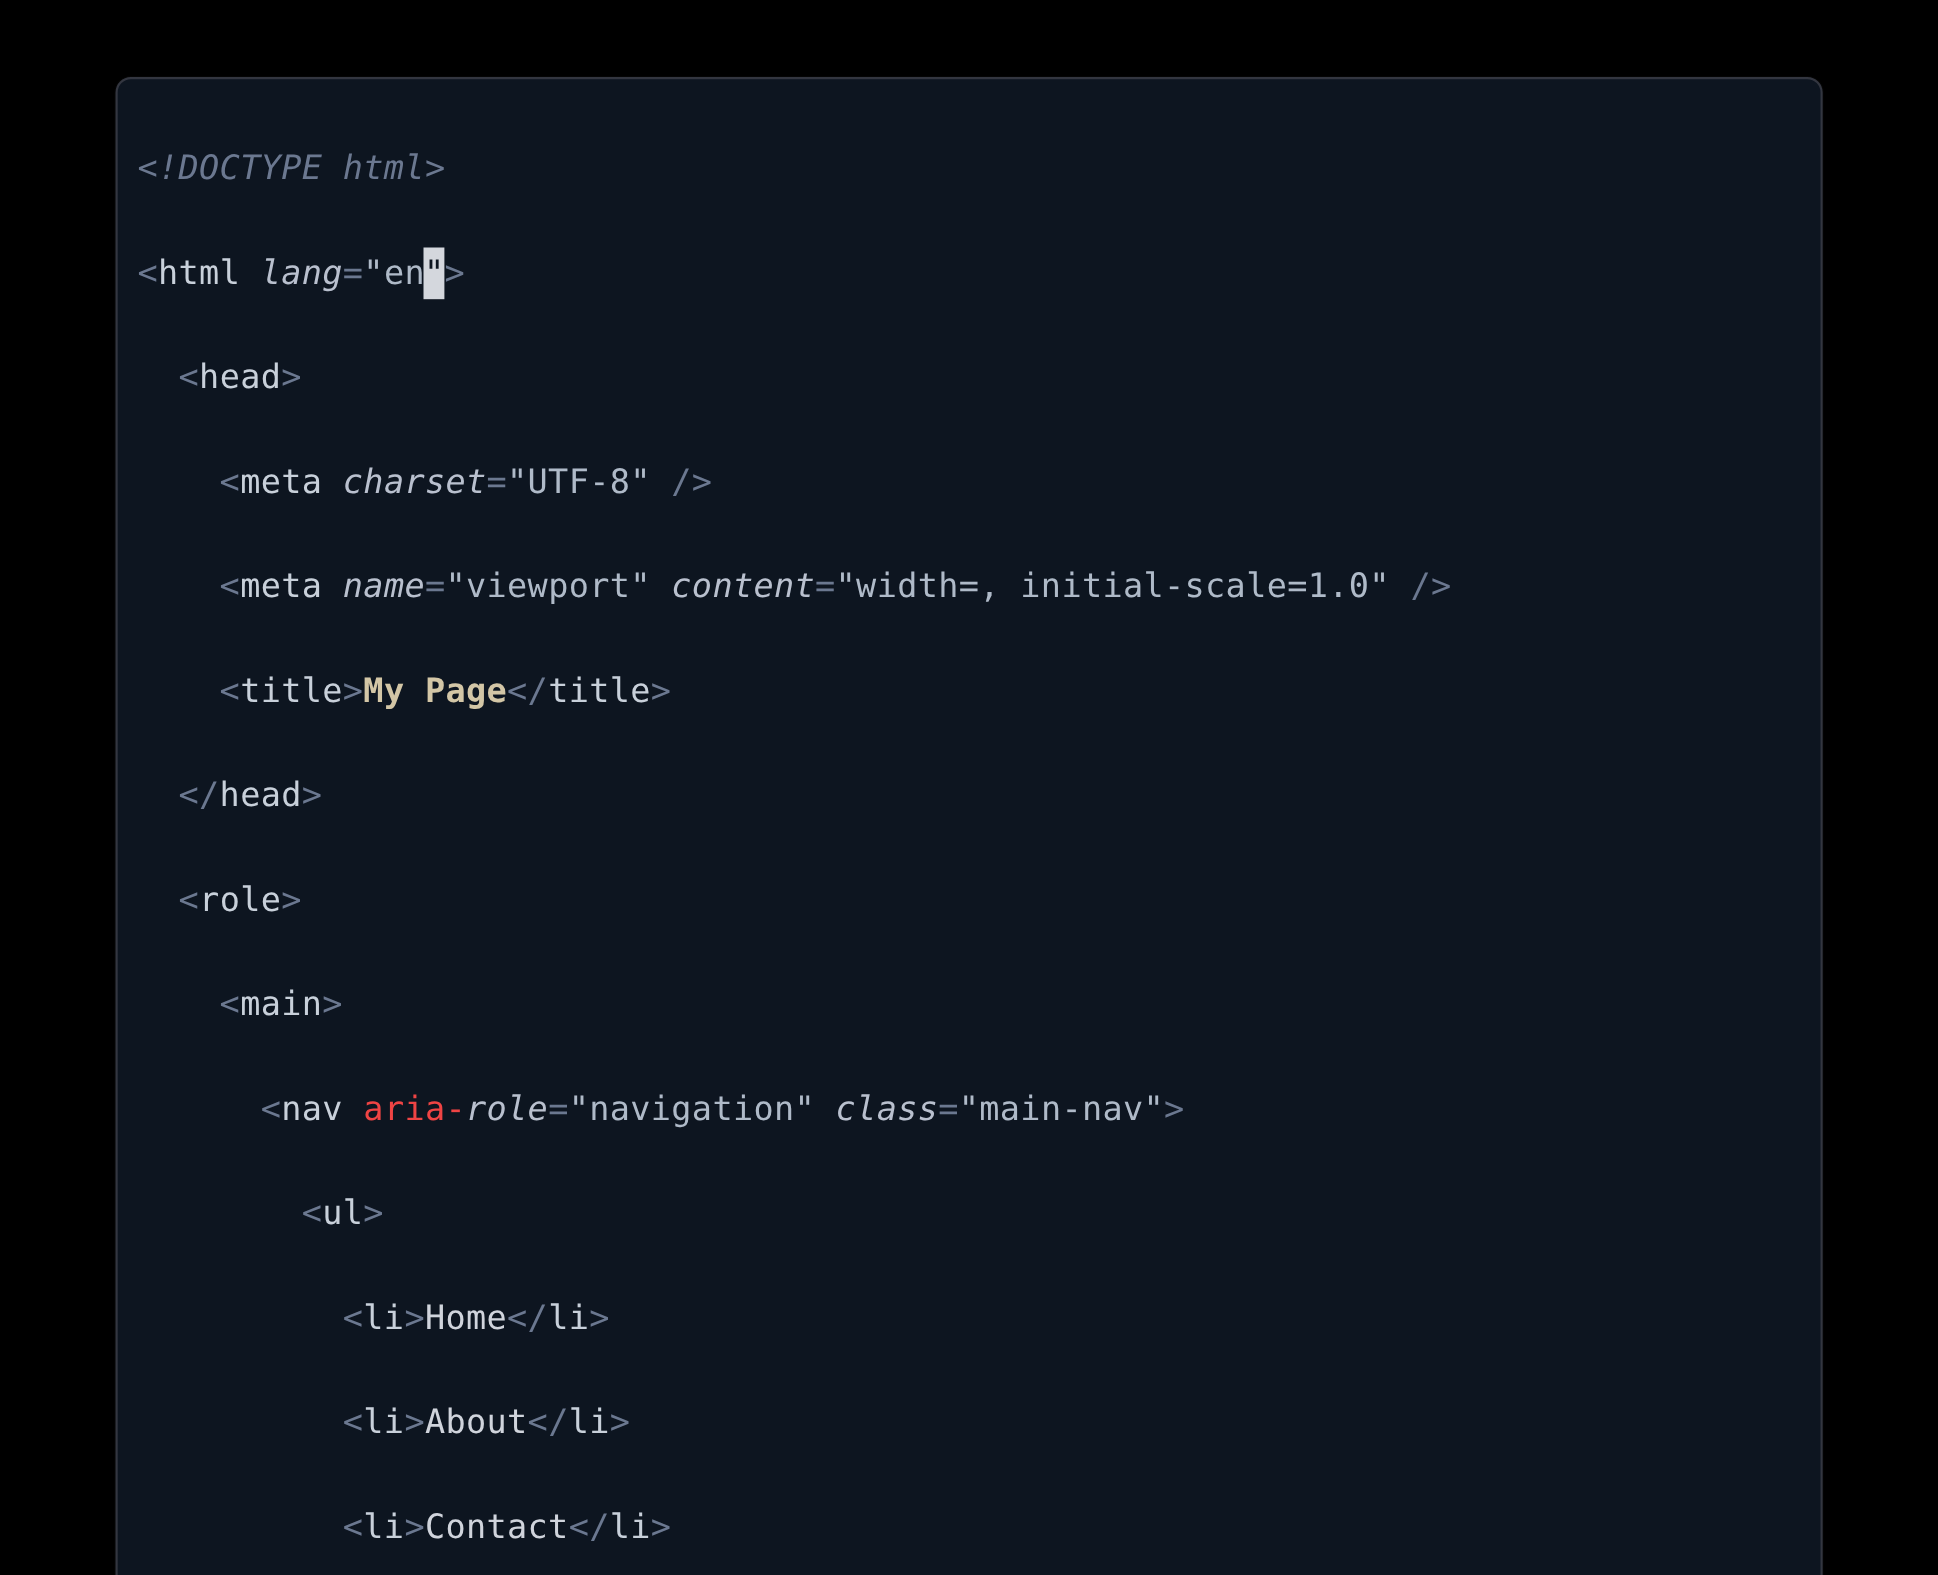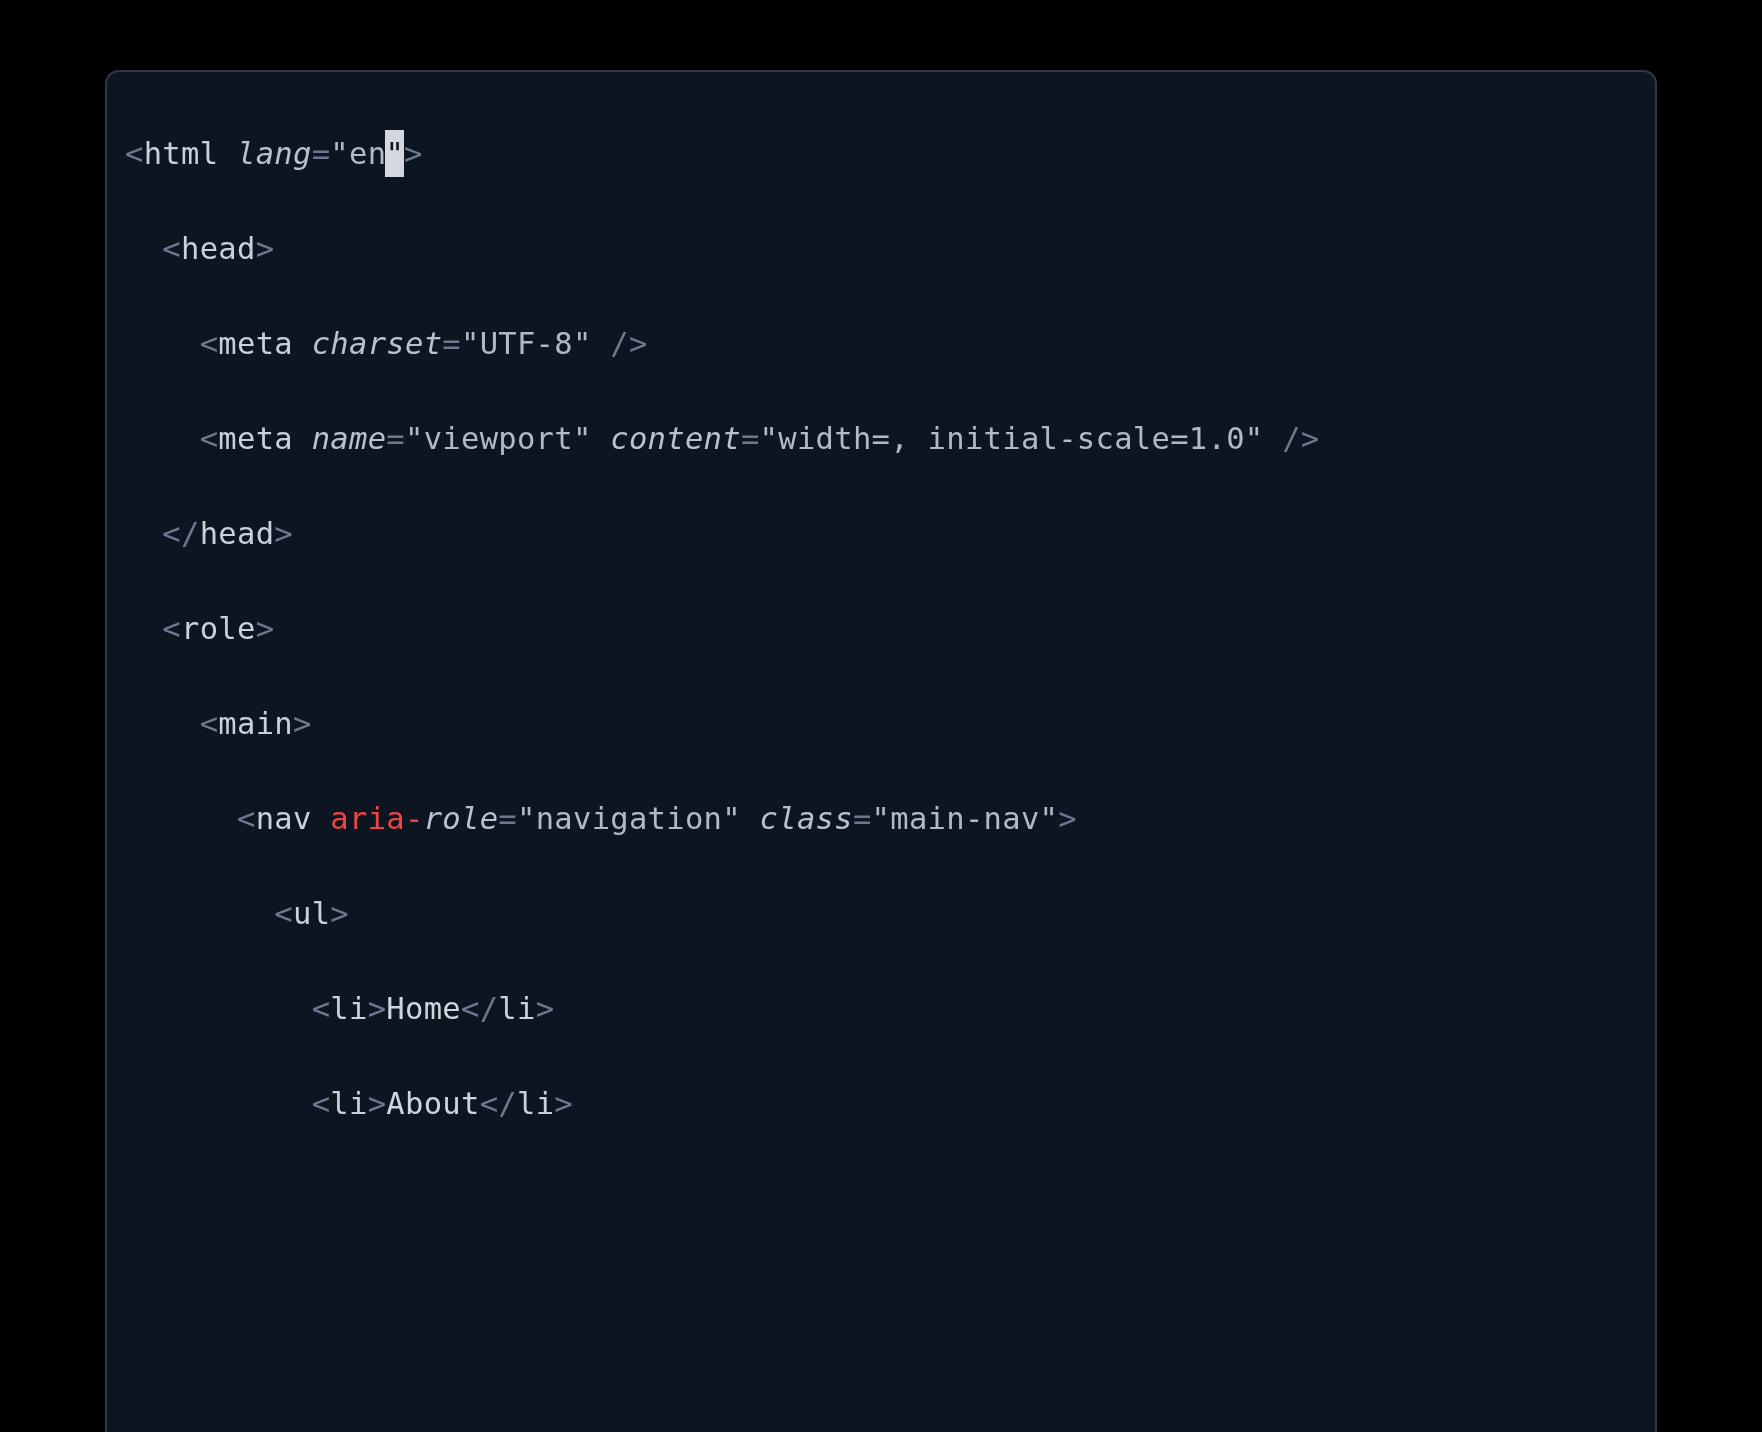--- a/index.html
+++ b/index.html
@@ -42,31 +42,34 @@
     color: #0d1520;
     width: 0.61em;
     margin-left: -0.03em;
   }
 </style>
 </head>
 <body>
 
 <div class="terminal">
   <div class="editor-area">
+<div><span class="doctype">&lt;!DOCTYPE html&gt;</span></div>
 <div><span class="punct">&lt;</span><span class="tag">html</span><span> </span><span class="attr">lang</span><span class="punct">=</span><span class="str">"</span><span class="str">en</span><span class="cursor">"</span><span class="punct">&gt;</span></div>
 <div><span>  </span><span class="punct">&lt;</span><span class="tag">head</span><span class="punct">&gt;</span></div>
 <div><span>    </span><span class="punct">&lt;</span><span class="tag">meta</span><span> </span><span class="attr">charset</span><span class="punct">=</span><span class="str">"UTF-8"</span><span> </span><span class="punct">/&gt;</span></div>
 <div><span>    </span><span class="punct">&lt;</span><span class="tag">meta</span><span> </span><span class="attr">name</span><span class="punct">=</span><span class="str">"viewport"</span><span> </span><span class="attr">content</span><span class="punct">=</span><span class="str">"width=, initial-scale=1.0"</span><span> </span><span class="punct">/&gt;</span></div>
+<div><span>    </span><span class="punct">&lt;</span><span class="tag">title</span><span class="punct">&gt;</span><span class="txt">My Page</span><span class="punct">&lt;/</span><span class="tag">title</span><span class="punct">&gt;</span></div>
 <div><span>  </span><span class="punct">&lt;/</span><span class="tag">head</span><span class="punct">&gt;</span></div>
 <div><span>  </span><span class="punct">&lt;</span><span class="tag">role</span><span class="punct">&gt;</span></div>
 <div><span>    </span><span class="punct">&lt;</span><span class="tag">main</span><span class="punct">&gt;</span></div>
 <div><span>      </span><span class="punct">&lt;</span><span class="tag">nav</span><span> </span><span class="attr-k">aria-</span><span class="attr">role</span><span class="punct">=</span><span class="str">"navigation"</span><span> </span><span class="attr">class</span><span class="punct">=</span><span class="str">"main-nav"</span><span class="punct">&gt;</span></div>
 <div><span>        </span><span class="punct">&lt;</span><span class="tag">ul</span><span class="punct">&gt;</span></div>
 <div><span>          </span><span class="punct">&lt;</span><span class="tag">li</span><span class="punct">&gt;</span><span class="txtN">Home</span><span class="punct">&lt;/</span><span class="tag">li</span><span class="punct">&gt;</span></div>
 <div><span>          </span><span class="punct">&lt;</span><span class="tag">li</span><span class="punct">&gt;</span><span class="txtN">About</span><span class="punct">&lt;/</span><span class="tag">li</span><span class="punct">&gt;</span></div>
+<div><span>          </span><span class="punct">&lt;</span><span class="tag">li</span><span class="punct">&gt;</span><span class="txtN">Contact</span><span class="punct">&lt;/</span><span class="tag">li</span><span class="punct">&gt;</span></div>
 
 
 
 
 
 
 
 
 
   </div>

